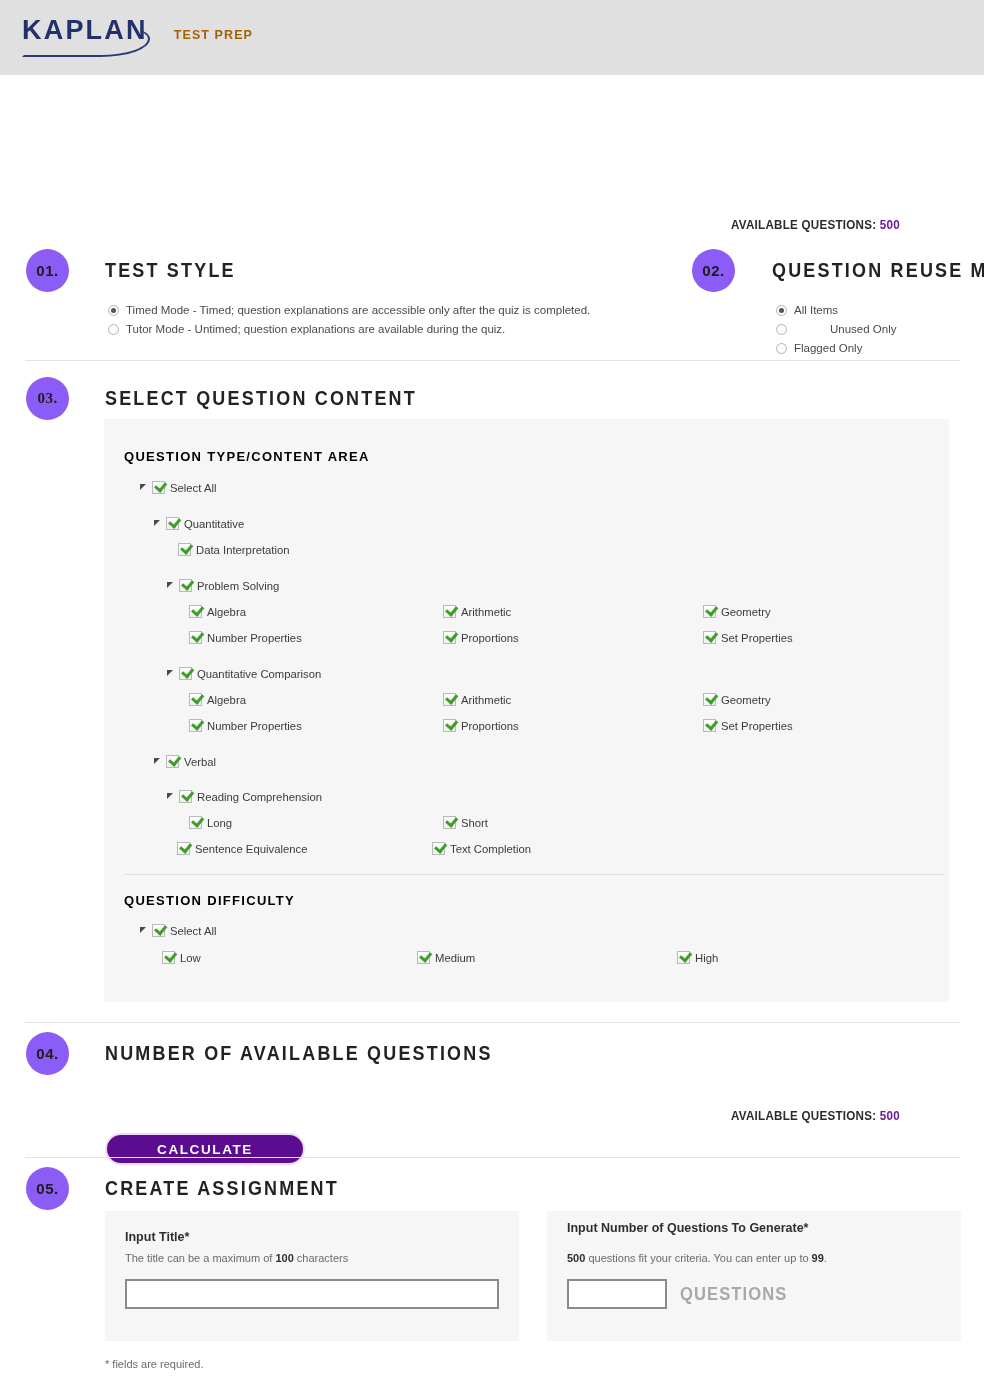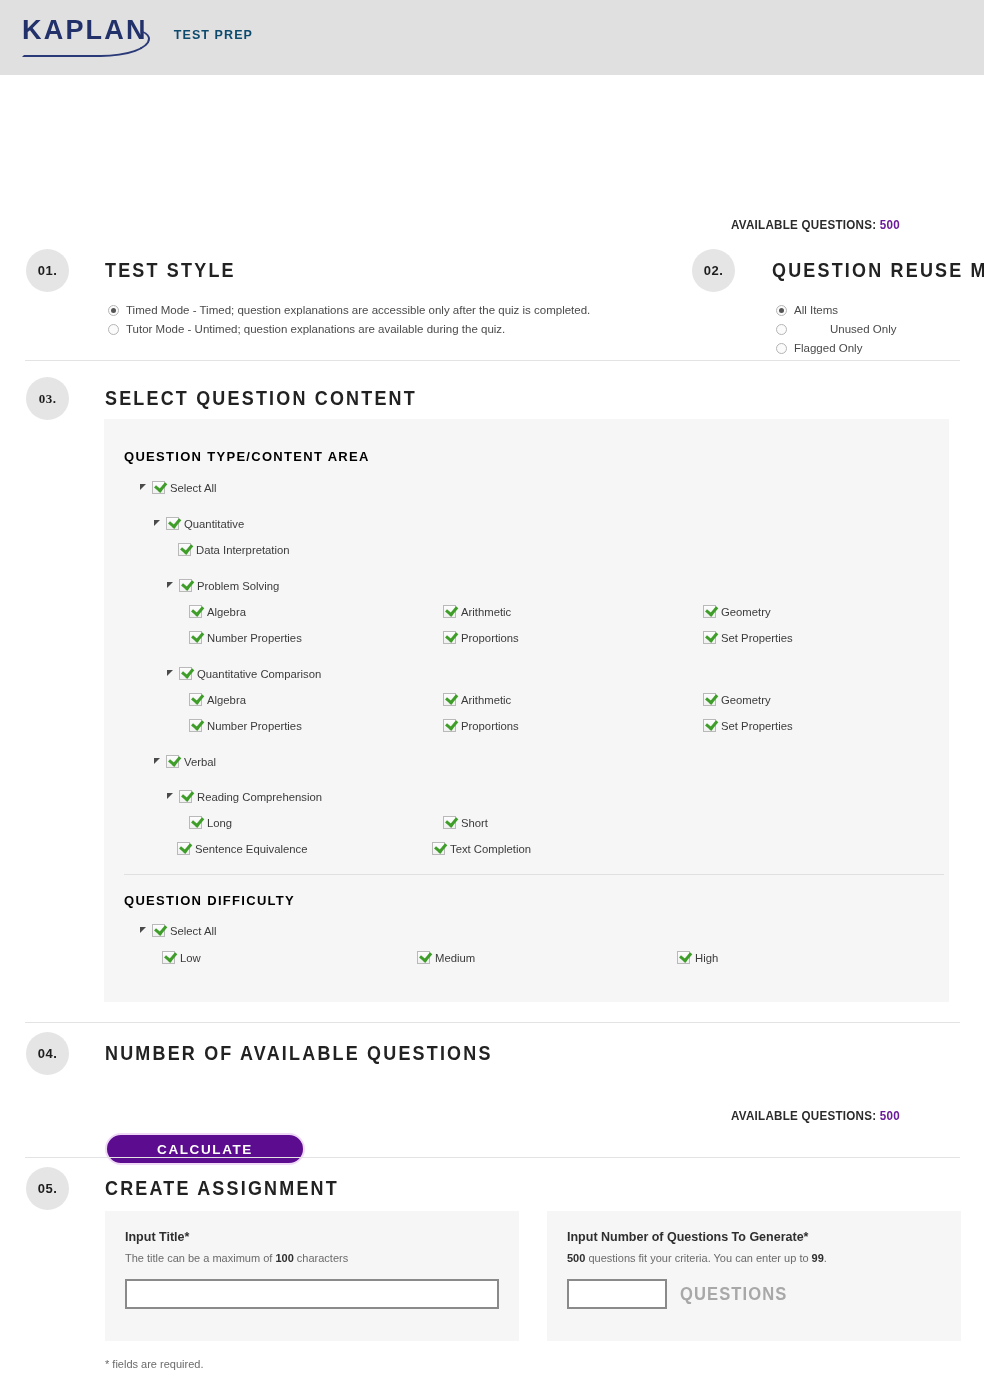--- a/index.html
+++ b/index.html
@@ -45,21 +45,21 @@
     border: 2px solid #2a3a78;
     border-top-color: transparent;
     border-left-color: transparent;
     border-radius: 0 60% 58% 0 / 0 70% 80% 0;
     pointer-events: none;
   }
   .logo-testprep {
     font-weight: bold;
     font-size: 12.5px;
     letter-spacing: 1.1px;
-    color: #0c4a6e;
+    color: #a16207;
     margin-left: 12px;
     margin-bottom: 2px;
   }
 
   
   .page { position: relative; }
   .avail {
     font-family: "Liberation Sans Narrow", "Liberation Sans", sans-serif;
     font-weight: bold;
     font-size: 13.5px;
@@ -77,25 +77,25 @@
     width: 935px;
     height: 1px;
     background: #e3e3e3;
   }
 
   .badge {
     position: absolute;
     width: 43px;
     height: 43px;
     border-radius: 50%;
-    background: #e5e5e5;
+    background: #8b5cf6;
     color: #1d1d1d;
     font-family: "Liberation Sans Narrow", "Liberation Sans", sans-serif;
     font-weight: bold;
-    font-size: 13px;
+    font-size: 15px;
     display: flex;
     align-items: center;
     justify-content: center;
     letter-spacing: 0.5px;
   }
   .sec-title {
     position: absolute;
     font-family: "Liberation Sans Narrow", "Liberation Sans", sans-serif;
     font-weight: bold;
     font-size: 19.5px;
@@ -470,21 +470,21 @@
   <div class="badge" style="left:26px; top:1092px;">05.</div>
   <div class="sec-title" style="left:105px; top:1102px;">CREATE ASSIGNMENT</div>
 
   <div class="box" style="left:105px; top:1136px; width:414px; height:130px;">
     <div class="box-label" style="left:20px; top:19px;">Input Title*</div>
     <div class="box-sub" style="left:20px; top:41px;"><span>The title can be a maximum of </span><b>100</b><span> characters</span></div>
     <input class="inp" style="left: 20px; top: 68px; width: 374px; height: 30px;" type="text" placeholder="">
   </div>
 
   <div class="box" style="left:547px; top:1136px; width:414px; height:130px;">
-    <div class="box-label" style="left:20px; top:19px;">Input Number of Questions To Generate*</div>
+    <div class="box-label" style="left:20px; top:10px;">Input Number of Questions To Generate*</div>
     <div class="box-sub" style="left:20px; top:41px;"><b>500</b><span> questions fit your criteria. You can enter up to </span><b>99</b><span>.</span></div>
     <input class="inp" style="left: 20px; top: 68px; width: 100px; height: 30px;" type="text" placeholder="">
     <div class="qlabel" style="left:133px; top:73px;">QUESTIONS</div>
   </div>
 
   <div class="note" style="left:105px; top:1283px;">* fields are required.</div>
 
 </div>
 
 </body></html>

